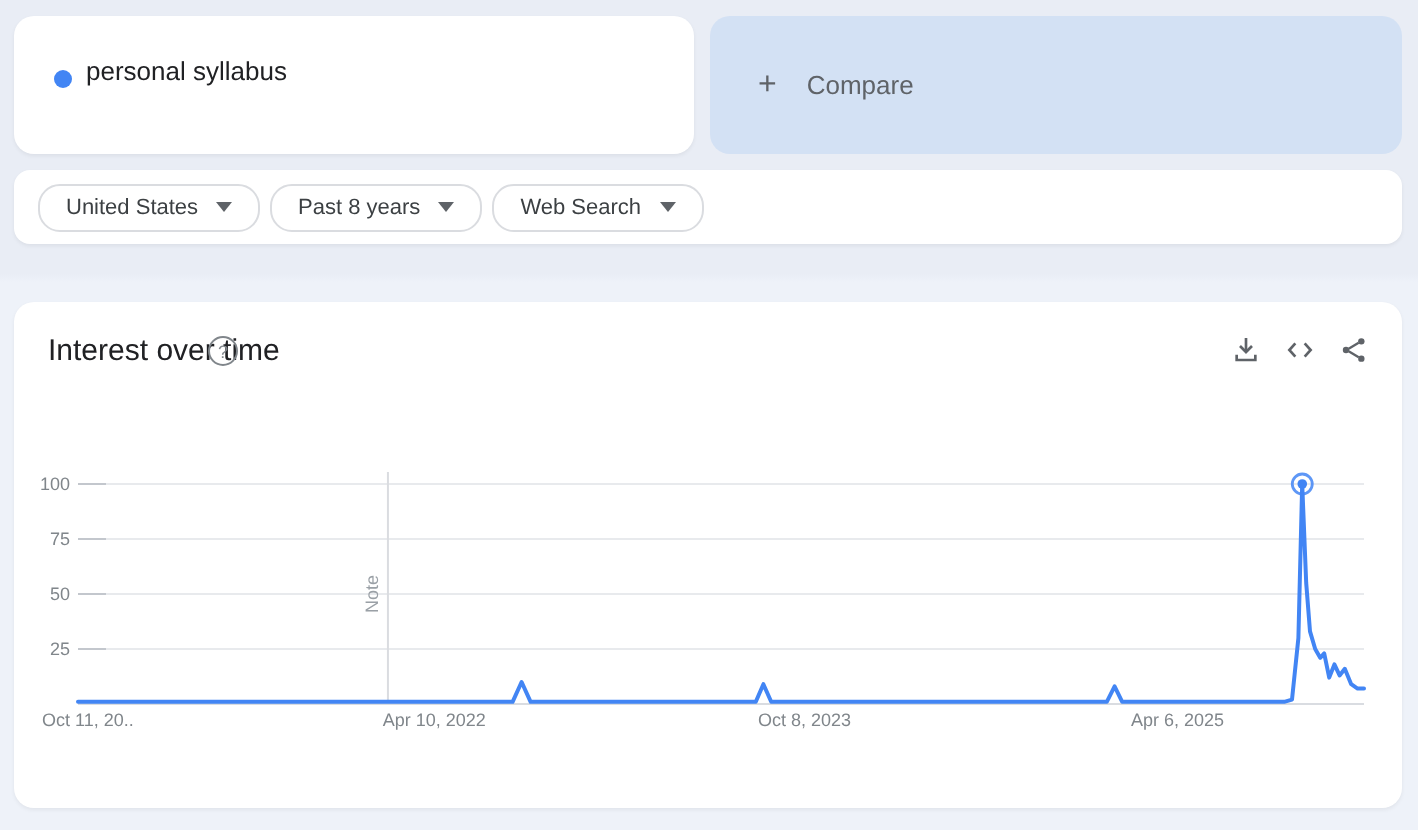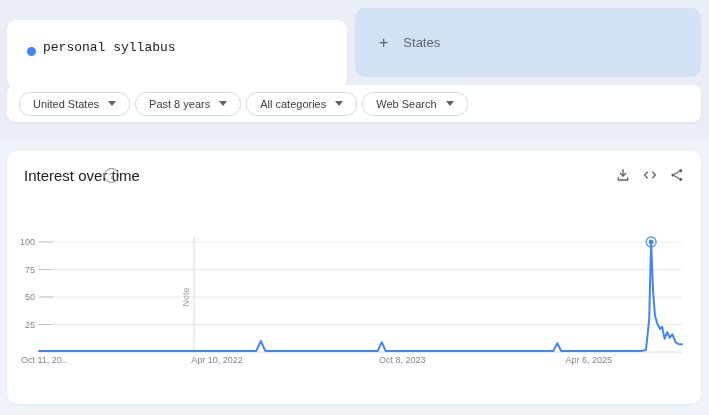--- a/index.html
+++ b/index.html
@@ -11,21 +11,21 @@
   }
   .page{
     position:relative;width:709px;height:415px;overflow:hidden;
     background:linear-gradient(180deg,#e9edf5 0%,#e9edf5 33%,#eef2f9 34%,#eef2f9 100%);
   }
   .card{
     position:absolute;background:#fff;border-radius:10px;
     box-shadow:0 1px 2px rgba(0,0,0,0.06);
   }
   
-  .search-card{left:7px;top:20px;width:340px;height:69px;font-family:Liberation Mono, monospace;}
+  .search-card{left:7px;top:8px;width:340px;height:69px;}
   .term-dot{position:absolute;left:20px;top:27px;width:9px;height:9px;border-radius:50%;}
   .term-text{position:absolute;left:36px;top:20px;}
   .term-title{font-size:13px;font-weight:500;color:#202124;line-height:15px;}
   .term-sub{font-size:10px;color:#5f6368;line-height:12px;margin-top:3px;}
   
   .compare-card{
     position:absolute;left:355px;top:8px;width:346px;height:69px;
     background:#d3e1f4;border-radius:10px;display:flex;align-items:center;
     padding-left:24px;box-sizing:border-box;cursor:pointer;
   }
@@ -67,34 +67,30 @@
 
   <div class="card search-card">
     <span class="term-dot" style="background: rgb(66, 133, 244);"></span>
     <div class="term-text">
       <div class="term-title">personal syllabus</div>
     </div>
   </div>
 
   <div class="compare-card">
     <span class="compare-plus">+</span>
-    <span class="compare-label">States</span>
+    <span class="compare-label">Compare</span>
   </div>
 
   <div class="filter-bar">
     <div class="chip">
       <span>United States</span>
       <i class="caret"></i>
     </div>
     <div class="chip">
       <span>Past 8 years</span>
-      <i class="caret"></i>
-    </div>
-    <div class="chip">
-      <span>All categories</span>
       <i class="caret"></i>
     </div>
     <div class="chip">
       <span>Web Search</span>
       <i class="caret"></i>
     </div>
   </div>
 
   <div class="card chart-card">
     <div class="chart-title">Interest over time</div>

